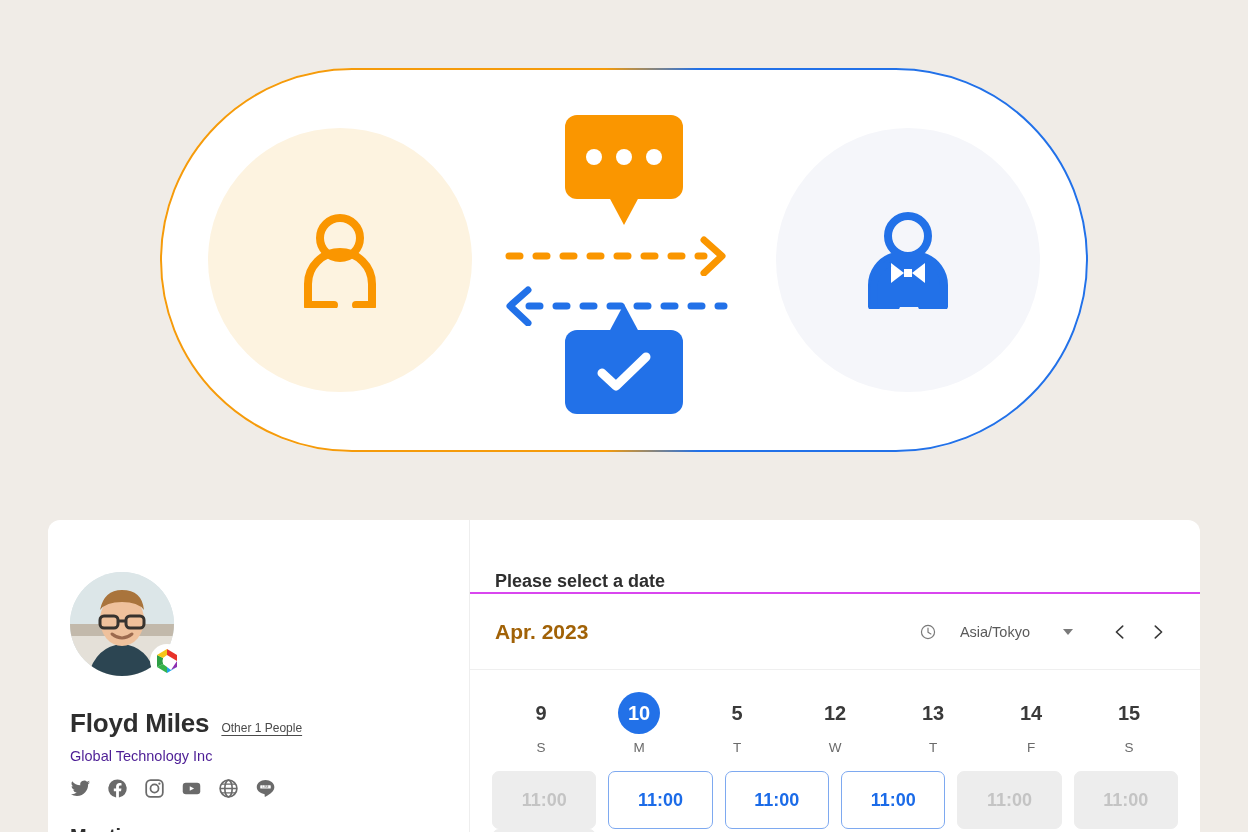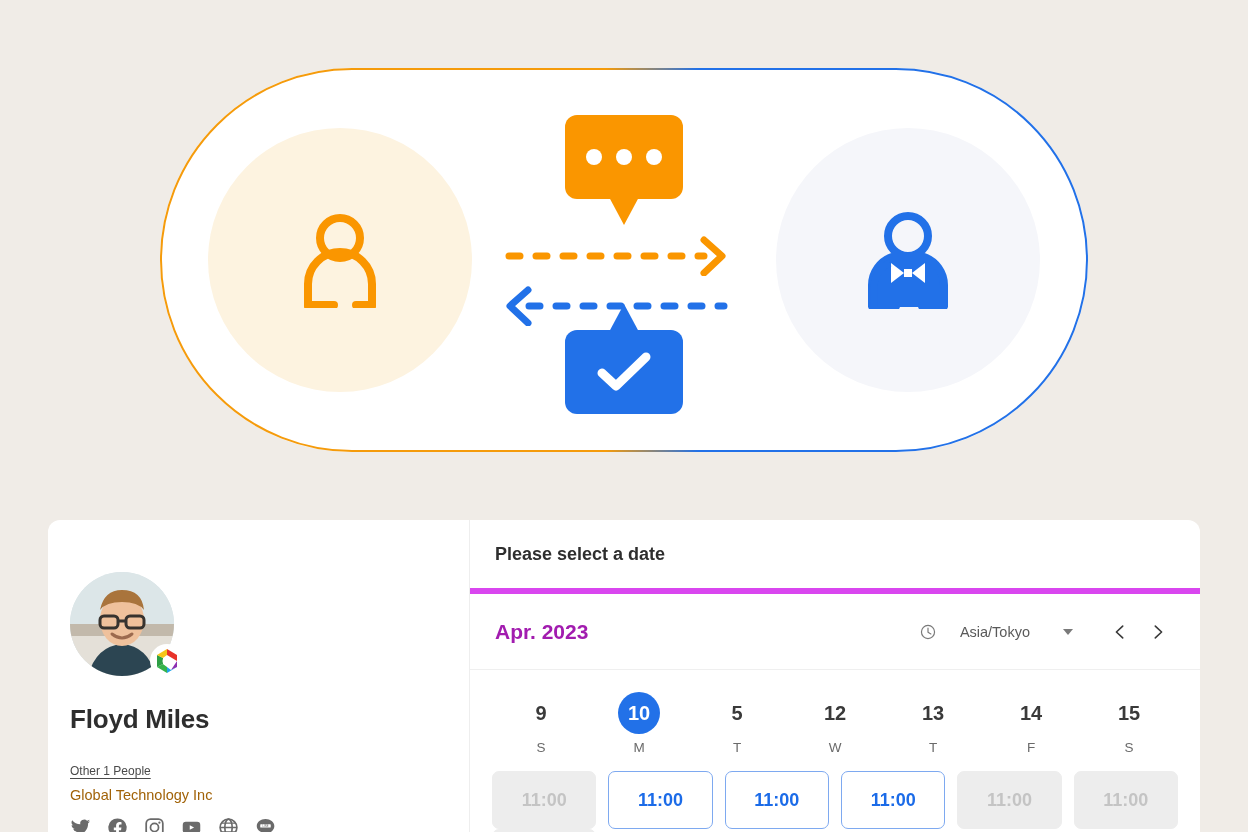--- a/index.html
+++ b/index.html
@@ -93,55 +93,55 @@
     width: 104px; height: 104px; border-radius: 50%;
     overflow: hidden; background: #D9E3E6;
     position: relative;
   }
   #avatar-badge {
     position: absolute; right: -10px; bottom: -2px;
     width: 34px; height: 34px; border-radius: 50%;
     background: #FFFFFF;
     display: flex; align-items: center; justify-content: center;
   }
-  #name-row { display: flex; align-items: baseline; gap: 12px; margin-top: 28px; flex-direction: column; }
+  #name-row { display: flex; align-items: baseline; gap: 12px; margin-top: 28px; }
   #profile-name {
     font-size: 26px; font-weight: bold; color: #2E2E2E; letter-spacing: -0.2px;
   }
   #other-people {
     font-size: 12px; color: #4A4A4A;
     text-decoration: underline; text-underline-offset: 3px;
     cursor: pointer;
     margin-top: 17px;
   }
-  #company { margin-top: 9px; font-size: 14.5px; color: #a16207; }
+  #company { margin-top: 9px; font-size: 14.5px; color: #4c1d95; }
   #social-row { display: flex; gap: 16px; margin-top: 14px; align-items: center; }
   .social-icon { width: 21px; height: 21px; display: block; cursor: pointer; }
   #meeting-label {
     margin-top: 26px;
     font-size: 20px; font-weight: bold; color: #2E2E2E;
   }
 
   
   #scheduler { flex: 1; display: flex; flex-direction: column; }
   #sched-title-bar {
     height: 74px; flex: 0 0 74px;
-    display: flex; align-items: center;
+    display: flex; align-items: flex-end;
     padding-left: 25px;
-    border-bottom: 6px solid #d946ef;
+    border-bottom: 2px solid #d946ef;
   }
   #sched-title { font-size: 18px; font-weight: bold; color: #2E2E2E; }
 
   #sched-toolbar {
     height: 76px; flex: 0 0 76px;
     display: flex; align-items: center;
     padding: 0 25px;
     border-bottom: 1px solid #EFEFEF;
   }
-  #month-label { font-size: 21px; font-weight: bold; color: #a21caf; }
+  #month-label { font-size: 21px; font-weight: bold; color: #a16207; }
   #toolbar-right { margin-left: auto; display: flex; align-items: center; gap: 4px; }
   #timezone-select {
     display: flex; align-items: center; gap: 24px;
     font-size: 14.5px; color: #5A5A5A; cursor: pointer;
     padding: 4px 2px;
   }
   #tz-caret {
     width: 0; height: 0; margin-left: 9px;
     border-left: 5px solid transparent;
     border-right: 5px solid transparent;

